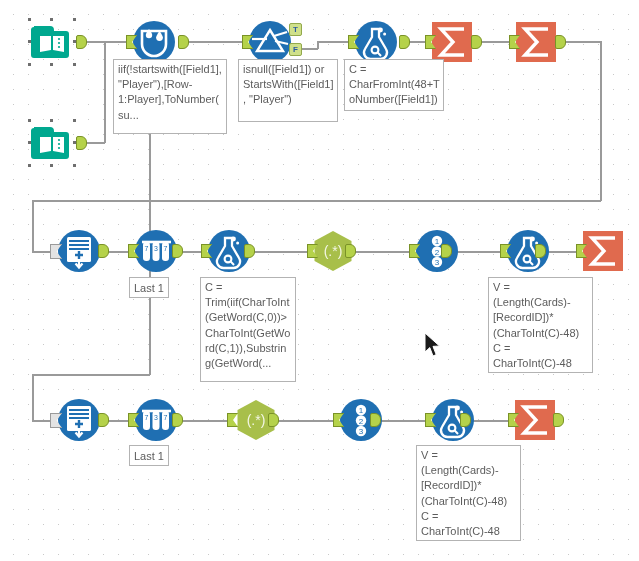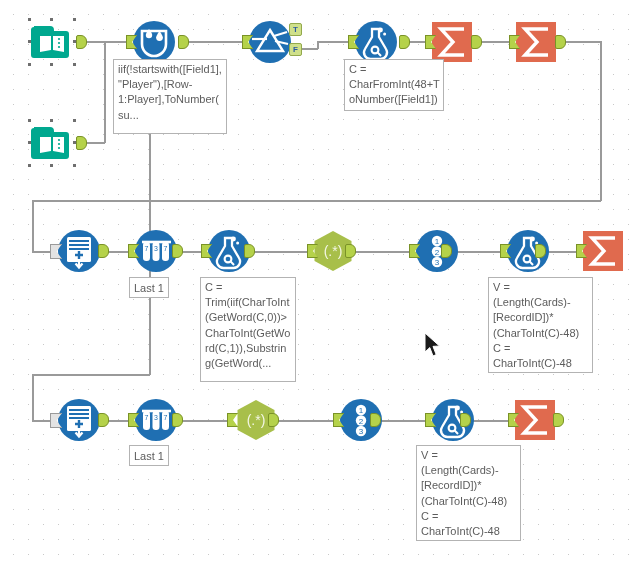--- a/index.html
+++ b/index.html
@@ -195,20 +195,21 @@
     <svg width="46" height="46" viewBox="0 0 46 46">
       <circle cx="23" cy="23" r="21" fill="#1f6fb2"></circle>
       <path d="M23 11 L36 32 H10 Z" fill="none" stroke="#fff" stroke-width="2.4"></path>
       <path d="M5 20 H20" stroke="#fff" stroke-width="2.2"></path>
       <path d="M27 17 L40 13" stroke="#fff" stroke-width="2.2"></path>
       <path d="M28 22 L41 25" stroke="#fff" stroke-width="2.2"></path>
     </svg>
   </div>
   <div class="tf" style="left:289px; top:23px;">T</div>
   <div class="tf" style="left:289px; top:43px;">F</div>
+  <div class="anno" style="left:238px; top:59px; width:100px; height:63px;">isnull([Field1]) or StartsWith([Field1], "Player")</div>
 
   <div class="in-nub" style="left:348px; top:35px;"></div>
   <div class="node" style="left:353px; top:19px;">
     <svg width="46" height="46" viewBox="0 0 46 46">
       <circle cx="23" cy="23" r="21" fill="#1f6fb2"></circle>
       <path d="M19 10 h7 v8 l7 12 a6.5 6.5 0 0 1 -5.5 10 h-10 a6.5 6.5 0 0 1 -5.5 -10 l7 -12 z" fill="none" stroke="#fff" stroke-width="2.3"></path>
       <circle cx="22" cy="31" r="3.4" fill="none" stroke="#fff" stroke-width="2.1"></circle>
       <path d="M24.6 33.4 L28 37" stroke="#fff" stroke-width="2.1"></path>
       <circle cx="27.5" cy="11" r="2.4" fill="#fff"></circle>
       <circle cx="31.6" cy="15" r="1.5" fill="#fff"></circle>

